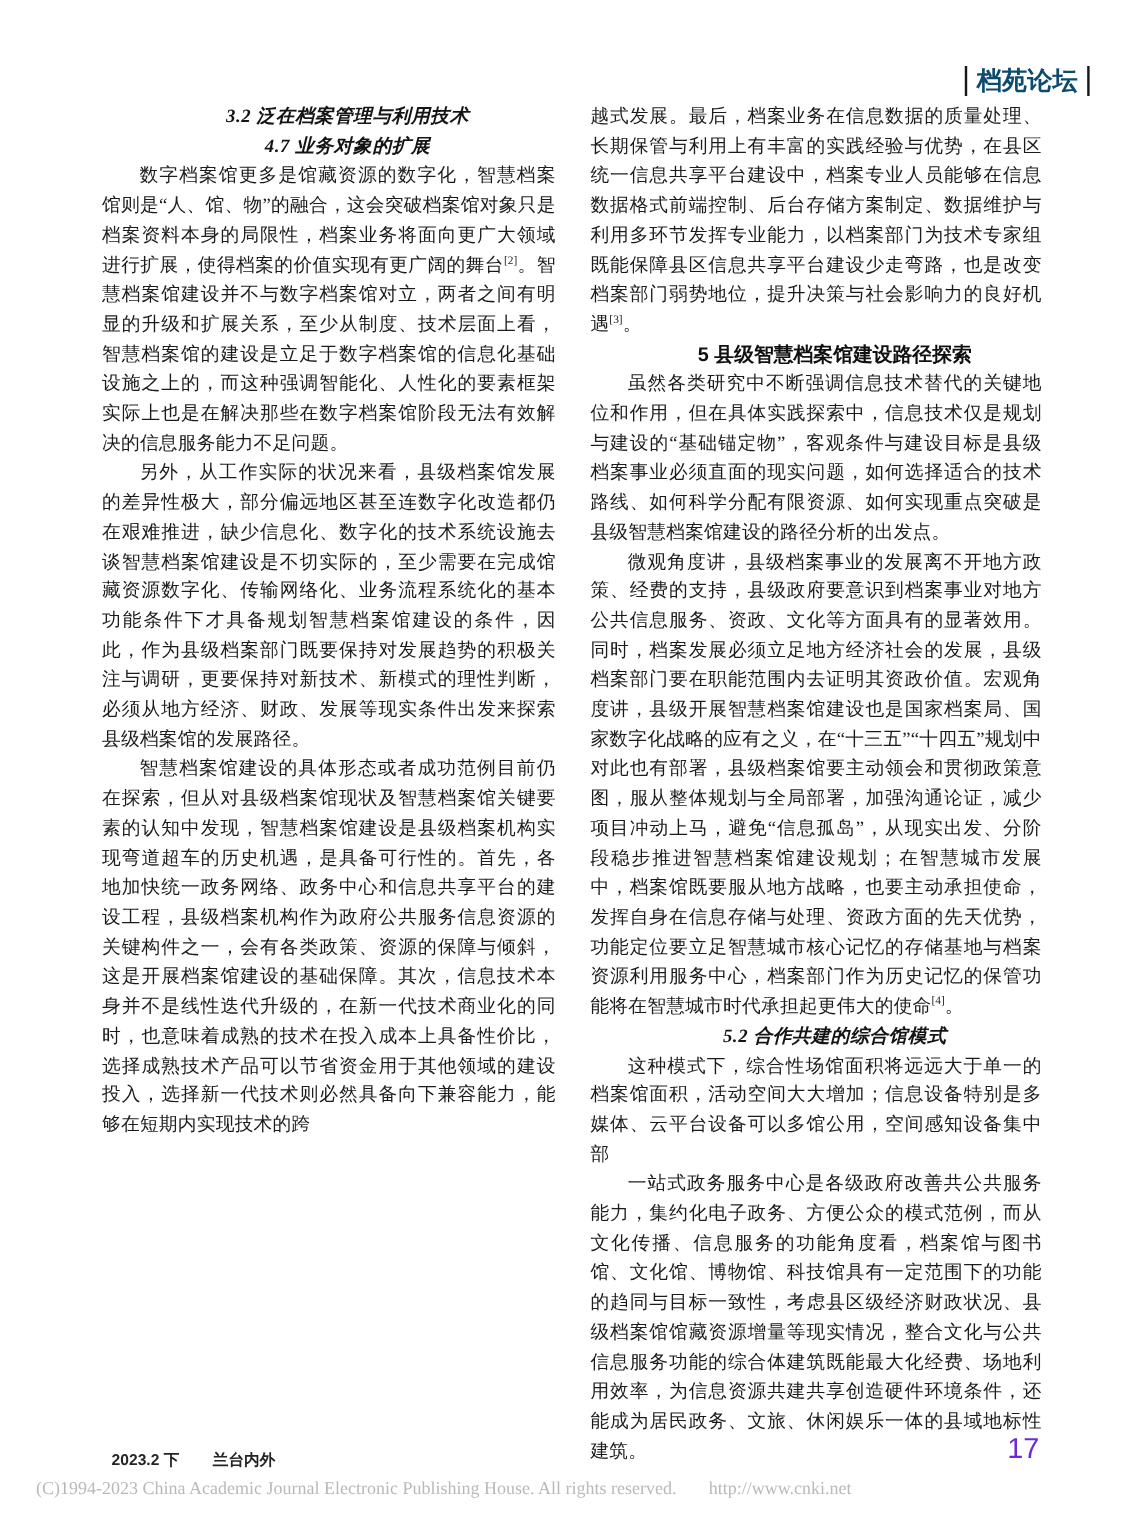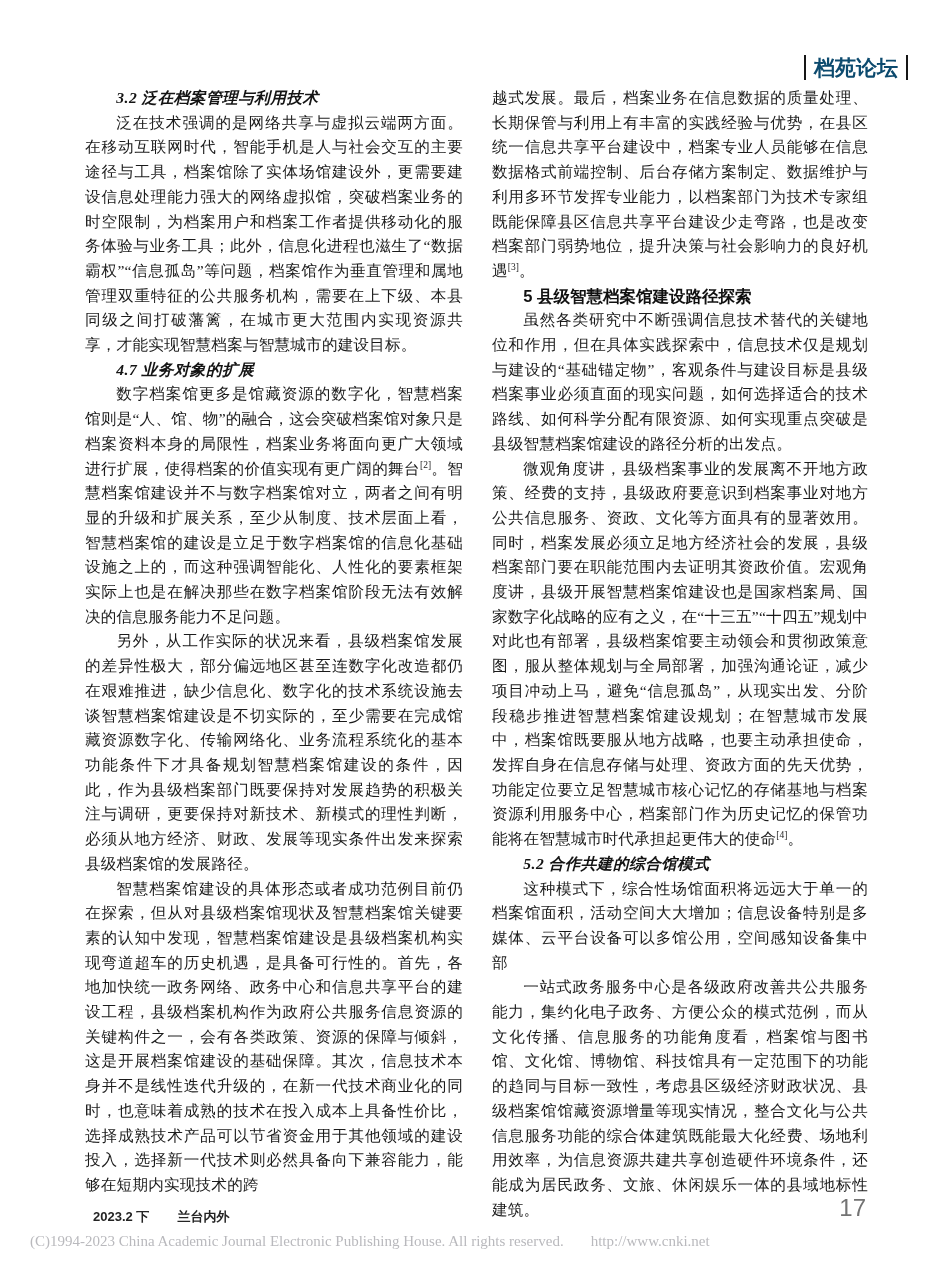--- a/index.html
+++ b/index.html
@@ -26,59 +26,58 @@
   .block { margin:0; }
   .paragraph {
     font-size:15.6px; line-height:24.7px;
     text-align:justify; text-justify:inter-character;
     text-indent:2em; letter-spacing:0.2px;
   }
   .paragraph.no-indent { text-indent:0; }
   .subheading {
     font-size:15.6px; line-height:24.7px;
     font-style:italic; font-weight:600; color:#141414;
-    padding-left:2em; text-align:left; letter-spacing:0.5px;
+    padding-left:2em; text-align:center; letter-spacing:0.5px;
   }
   .heading {
     font-family:"Liberation Sans", sans-serif;
     font-size:16.5px; line-height:24.7px;
     font-weight:bold; color:#101010;
-    padding-left:1.9em; text-align:left;
+    padding-left:1.9em; text-align:center;
   }
   sup.cite { font-size:9.5px; line-height:0; vertical-align:super; letter-spacing:0; }
   
   .issue-line {
     position:absolute; left:93px; top:1208px;
     font-family:"Liberation Sans", sans-serif;
     font-size:13px; font-weight:bold; color:#242424;
   }
   .issue-line .journal { margin-left:28px; }
   .page-number {
     position:absolute; right:84px; top:1194px;
     font-family:"Liberation Sans", sans-serif;
-    font-size:24px; font-weight:500; color:#737373;
+    font-size:24px; font-weight:500; color:#6d28d9;
   }
   .copyright-line {
     position:absolute; left:30px; top:1233px;
     font-family:"Liberation Serif", serif;
     font-size:15px; color:#b9b9bd; white-space:nowrap;
   }
   .copyright-line .url { margin-left:27px; }
 </style>
 </head>
 <body>
 
 <div class="page">
 
   <div class="masthead">档苑论坛</div>
 
   <div class="columns">
     <div class="col left">
         <div class="block subheading">3.2 泛在档案管理与利用技术</div>
-        <div class="block paragraph"><span>泛在技术强调的是网络共享与虚拟云端两方面。在移动互联网时代，智能手机是人与社会交互的主要途径与工具，档案馆除了实体场馆建设外，更需要建设信息处理能力强大的网络虚拟馆，突破档案业务的时空限制，为档案用户和档案工作者提供移动化的服务体验与业务工具；此外，信息化进程也滋生了“数据霸权”“信息孤岛”等问题，档案馆作为垂直管理和属地管理双重特征的公共服务机构，需要在上下级、本县同级之间打破藩篱，在城市更大范围内实现资源共享，才能实现智慧档案与智慧城市的建设目标。</span></div>
         <div class="block subheading">4.7 业务对象的扩展</div>
         <div class="block paragraph"><span>数字档案馆更多是馆藏资源的数字化，智慧档案馆则是“人、馆、物”的融合，这会突破档案馆对象只是档案资料本身的局限性，档案业务将面向更广大领域进行扩展，使得档案的价值实现有更广阔的舞台</span><sup class="cite">[2]</sup><span>。智慧档案馆建设并不与数字档案馆对立，两者之间有明显的升级和扩展关系，至少从制度、技术层面上看，智慧档案馆的建设是立足于数字档案馆的信息化基础设施之上的，而这种强调智能化、人性化的要素框架实际上也是在解决那些在数字档案馆阶段无法有效解决的信息服务能力不足问题。</span></div>
         <div class="block paragraph"><span>另外，从工作实际的状况来看，县级档案馆发展的差异性极大，部分偏远地区甚至连数字化改造都仍在艰难推进，缺少信息化、数字化的技术系统设施去谈智慧档案馆建设是不切实际的，至少需要在完成馆藏资源数字化、传输网络化、业务流程系统化的基本功能条件下才具备规划智慧档案馆建设的条件，因此，作为县级档案部门既要保持对发展趋势的积极关注与调研，更要保持对新技术、新模式的理性判断，必须从地方经济、财政、发展等现实条件出发来探索县级档案馆的发展路径。</span></div>
         <div class="block paragraph"><span>智慧档案馆建设的具体形态或者成功范例目前仍在探索，但从对县级档案馆现状及智慧档案馆关键要素的认知中发现，智慧档案馆建设是县级档案机构实现弯道超车的历史机遇，是具备可行性的。首先，各地加快统一政务网络、政务中心和信息共享平台的建设工程，县级档案机构作为政府公共服务信息资源的关键构件之一，会有各类政策、资源的保障与倾斜，这是开展档案馆建设的基础保障。其次，信息技术本身并不是线性迭代升级的，在新一代技术商业化的同时，也意味着成熟的技术在投入成本上具备性价比，选择成熟技术产品可以节省资金用于其他领域的建设投入，选择新一代技术则必然具备向下兼容能力，能够在短期内实现技术的跨</span></div>
       </div>
     <div class="col right">
         <div class="block paragraph no-indent"><span>越式发展。最后，档案业务在信息数据的质量处理、长期保管与利用上有丰富的实践经验与优势，在县区统一信息共享平台建设中，档案专业人员能够在信息数据格式前端控制、后台存储方案制定、数据维护与利用多环节发挥专业能力，以档案部门为技术专家组既能保障县区信息共享平台建设少走弯路，也是改变档案部门弱势地位，提升决策与社会影响力的良好机遇</span><sup class="cite">[3]</sup><span>。</span></div>
         <div class="block heading">5 县级智慧档案馆建设路径探索</div>
         <div class="block paragraph"><span>虽然各类研究中不断强调信息技术替代的关键地位和作用，但在具体实践探索中，信息技术仅是规划与建设的“基础锚定物”，客观条件与建设目标是县级档案事业必须直面的现实问题，如何选择适合的技术路线、如何科学分配有限资源、如何实现重点突破是县级智慧档案馆建设的路径分析的出发点。</span></div>
         <div class="block paragraph"><span>微观角度讲，县级档案事业的发展离不开地方政策、经费的支持，县级政府要意识到档案事业对地方公共信息服务、资政、文化等方面具有的显著效用。同时，档案发展必须立足地方经济社会的发展，县级档案部门要在职能范围内去证明其资政价值。宏观角度讲，县级开展智慧档案馆建设也是国家档案局、国家数字化战略的应有之义，在“十三五”“十四五”规划中对此也有部署，县级档案馆要主动领会和贯彻政策意图，服从整体规划与全局部署，加强沟通论证，减少项目冲动上马，避免“信息孤岛”，从现实出发、分阶段稳步推进智慧档案馆建设规划；在智慧城市发展中，档案馆既要服从地方战略，也要主动承担使命，发挥自身在信息存储与处理、资政方面的先天优势，功能定位要立足智慧城市核心记忆的存储基地与档案资源利用服务中心，档案部门作为历史记忆的保管功能将在智慧城市时代承担起更伟大的使命</span><sup class="cite">[4]</sup><span>。</span></div>

